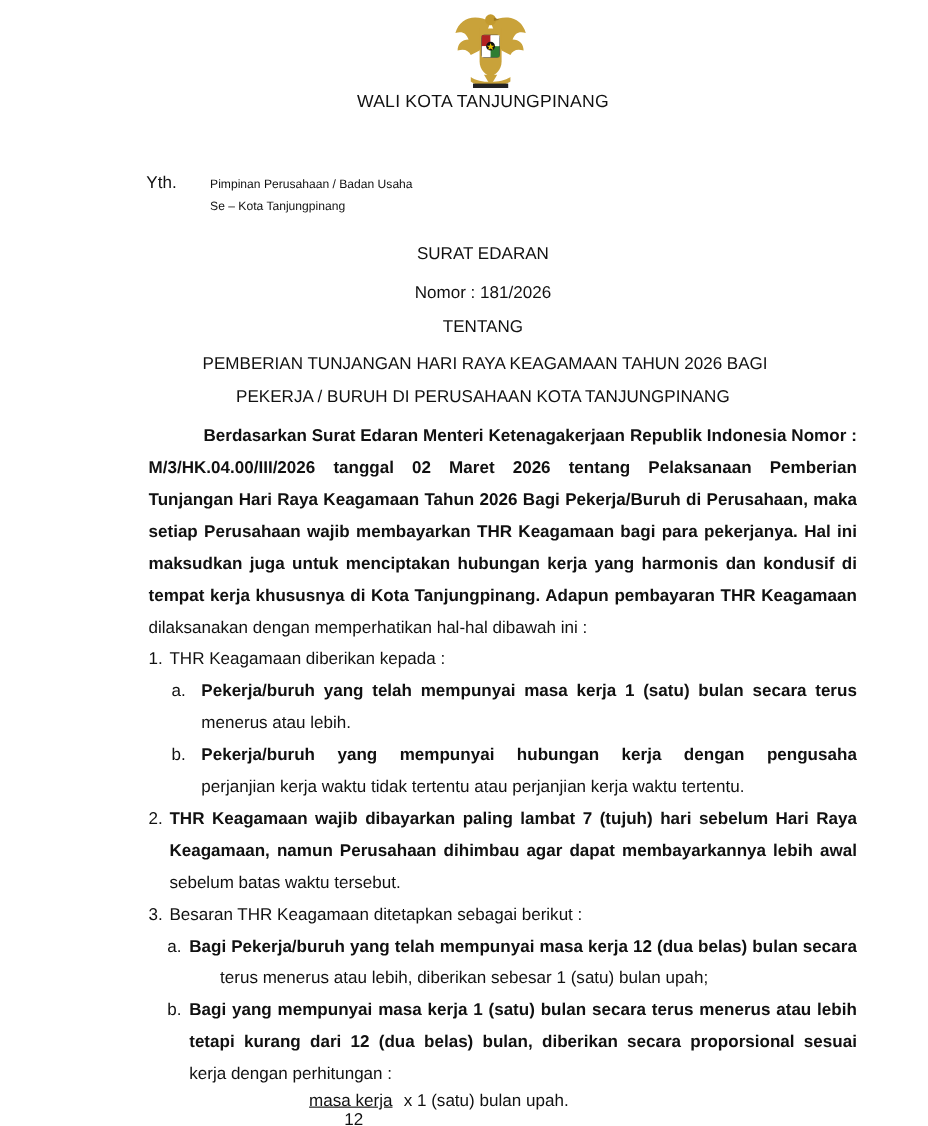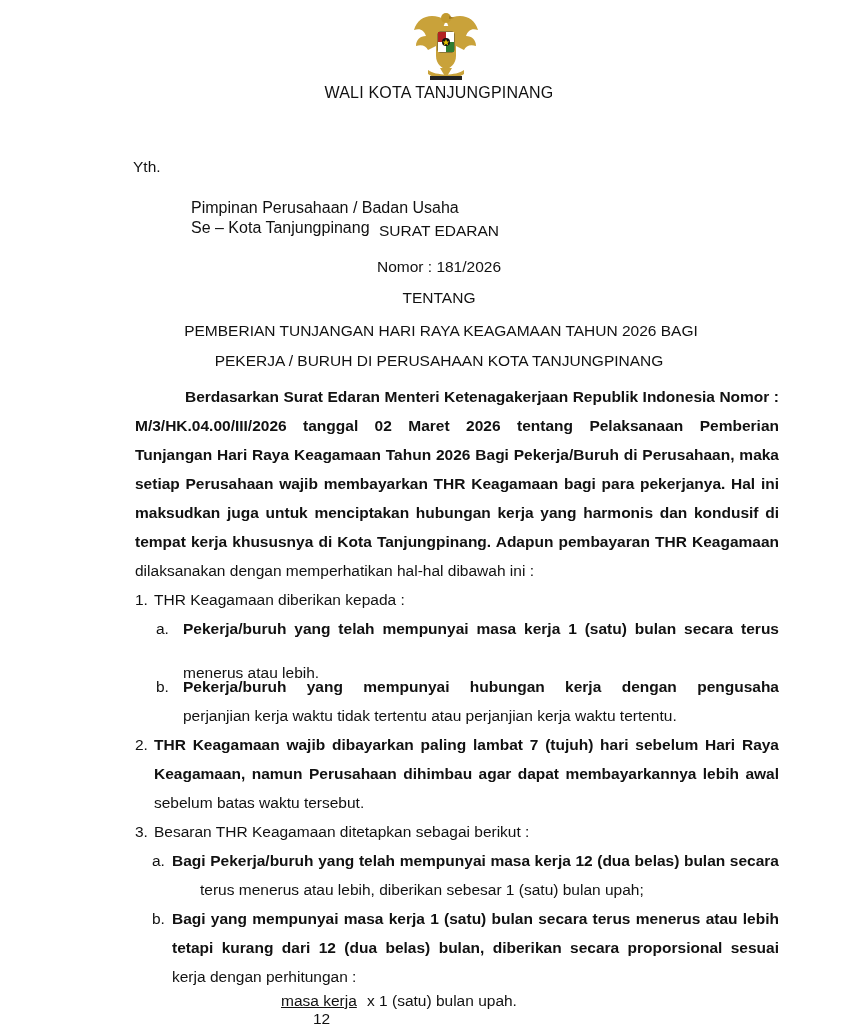--- a/index.html
+++ b/index.html
@@ -4,21 +4,21 @@
 <style>
   html, body { margin: 0; padding: 0; background: #ffffff; }
   body { width: 844px; height: 1024px; overflow: hidden; position: relative;
          font-family: "Liberation Sans", sans-serif; color: #111; }
   .page { position: absolute; left: 17px; top: 0; width: 844px; height: 996px; padding-left: 12px; }
   .emblem { position: absolute; left: 393px; top: 6px; width: 72px; height: 78px; }
   .abs { position: absolute; white-space: nowrap; }
   .center { left: 0; width: 844px; text-align: center; }
   .hdr { top: 84px; font-size: 16px; letter-spacing: 0.2px; }
   .yth { left: 116px; top: 158px; font-size: 15.5px; }
-  .yth-to { left: 174px; top: 158px; font-size: 16px; line-height: 20px; margin-top: 40px; }
+  .yth-to { left: 174px; top: 158px; font-size: 11px; line-height: 20px; }
   .title { font-size: 15.5px; }
   .bold { font-weight: normal; }
   .body-text { font-family: "Liberation Sans Narrow", "Liberation Sans", sans-serif; font-size: 15.5px; }
   .line { position: absolute; white-space: nowrap; font-size: 15.5px; height: 22px; line-height: 22px; }
   .justify { text-align: justify; text-align-last: justify; overflow: hidden; white-space: normal; font-weight: bold; }
   .u { text-decoration: underline; }
 </style>
 </head>
 <body>
 
@@ -71,21 +71,21 @@
     <div class="line body-text justify" style="left:118px; top:531px; width:644px;">tempat kerja khususnya di Kota Tanjungpinang. Adapun pembayaran THR Keagamaan</div>
     <div class="line body-text" style="left:118px; top:560px;">dilaksanakan dengan memperhatikan hal-hal dibawah ini :</div>
   </div>
 
   <div>
     <div class="line body-text" style="left:118px; top:589px;">1.</div>
     <div class="line body-text" style="left:137px; top:589px;">THR Keagamaan diberikan kepada :</div>
 
     <div class="line body-text" style="left:139px; top:618px;">a.</div>
     <div class="line body-text justify" style="left:166px; top:618px; width:596px;">Pekerja/buruh yang telah mempunyai masa kerja 1 (satu) bulan secara terus</div>
-    <div class="line body-text" style="left:166px; top:647px;margin-top:15px;">menerus atau lebih.</div>
+    <div class="line body-text" style="left:166px; top:647px;">menerus atau lebih.</div>
 
     <div class="line body-text" style="left:139px; top:676px;">b.</div>
     <div class="line body-text justify" style="left:166px; top:676px; width:596px;">Pekerja/buruh yang mempunyai hubungan kerja dengan pengusaha berdasarkan</div>
     <div class="line body-text" style="left:166px; top:705px;">perjanjian kerja waktu tidak tertentu atau perjanjian kerja waktu tertentu.</div>
   </div>
 
   <div>
     <div class="line body-text" style="left:118px; top:734px;">2.</div>
     <div class="line body-text justify" style="left:137px; top:734px; width:625px;"><span>THR Keagamaan wajib dibayarkan </span><b>paling lambat 7 (tujuh) hari</b><span> sebelum Hari Raya</span></div>
     <div class="line body-text justify" style="left:137px; top:763px; width:625px;">Keagamaan, namun Perusahaan dihimbau agar dapat membayarkannya lebih awal</div>

